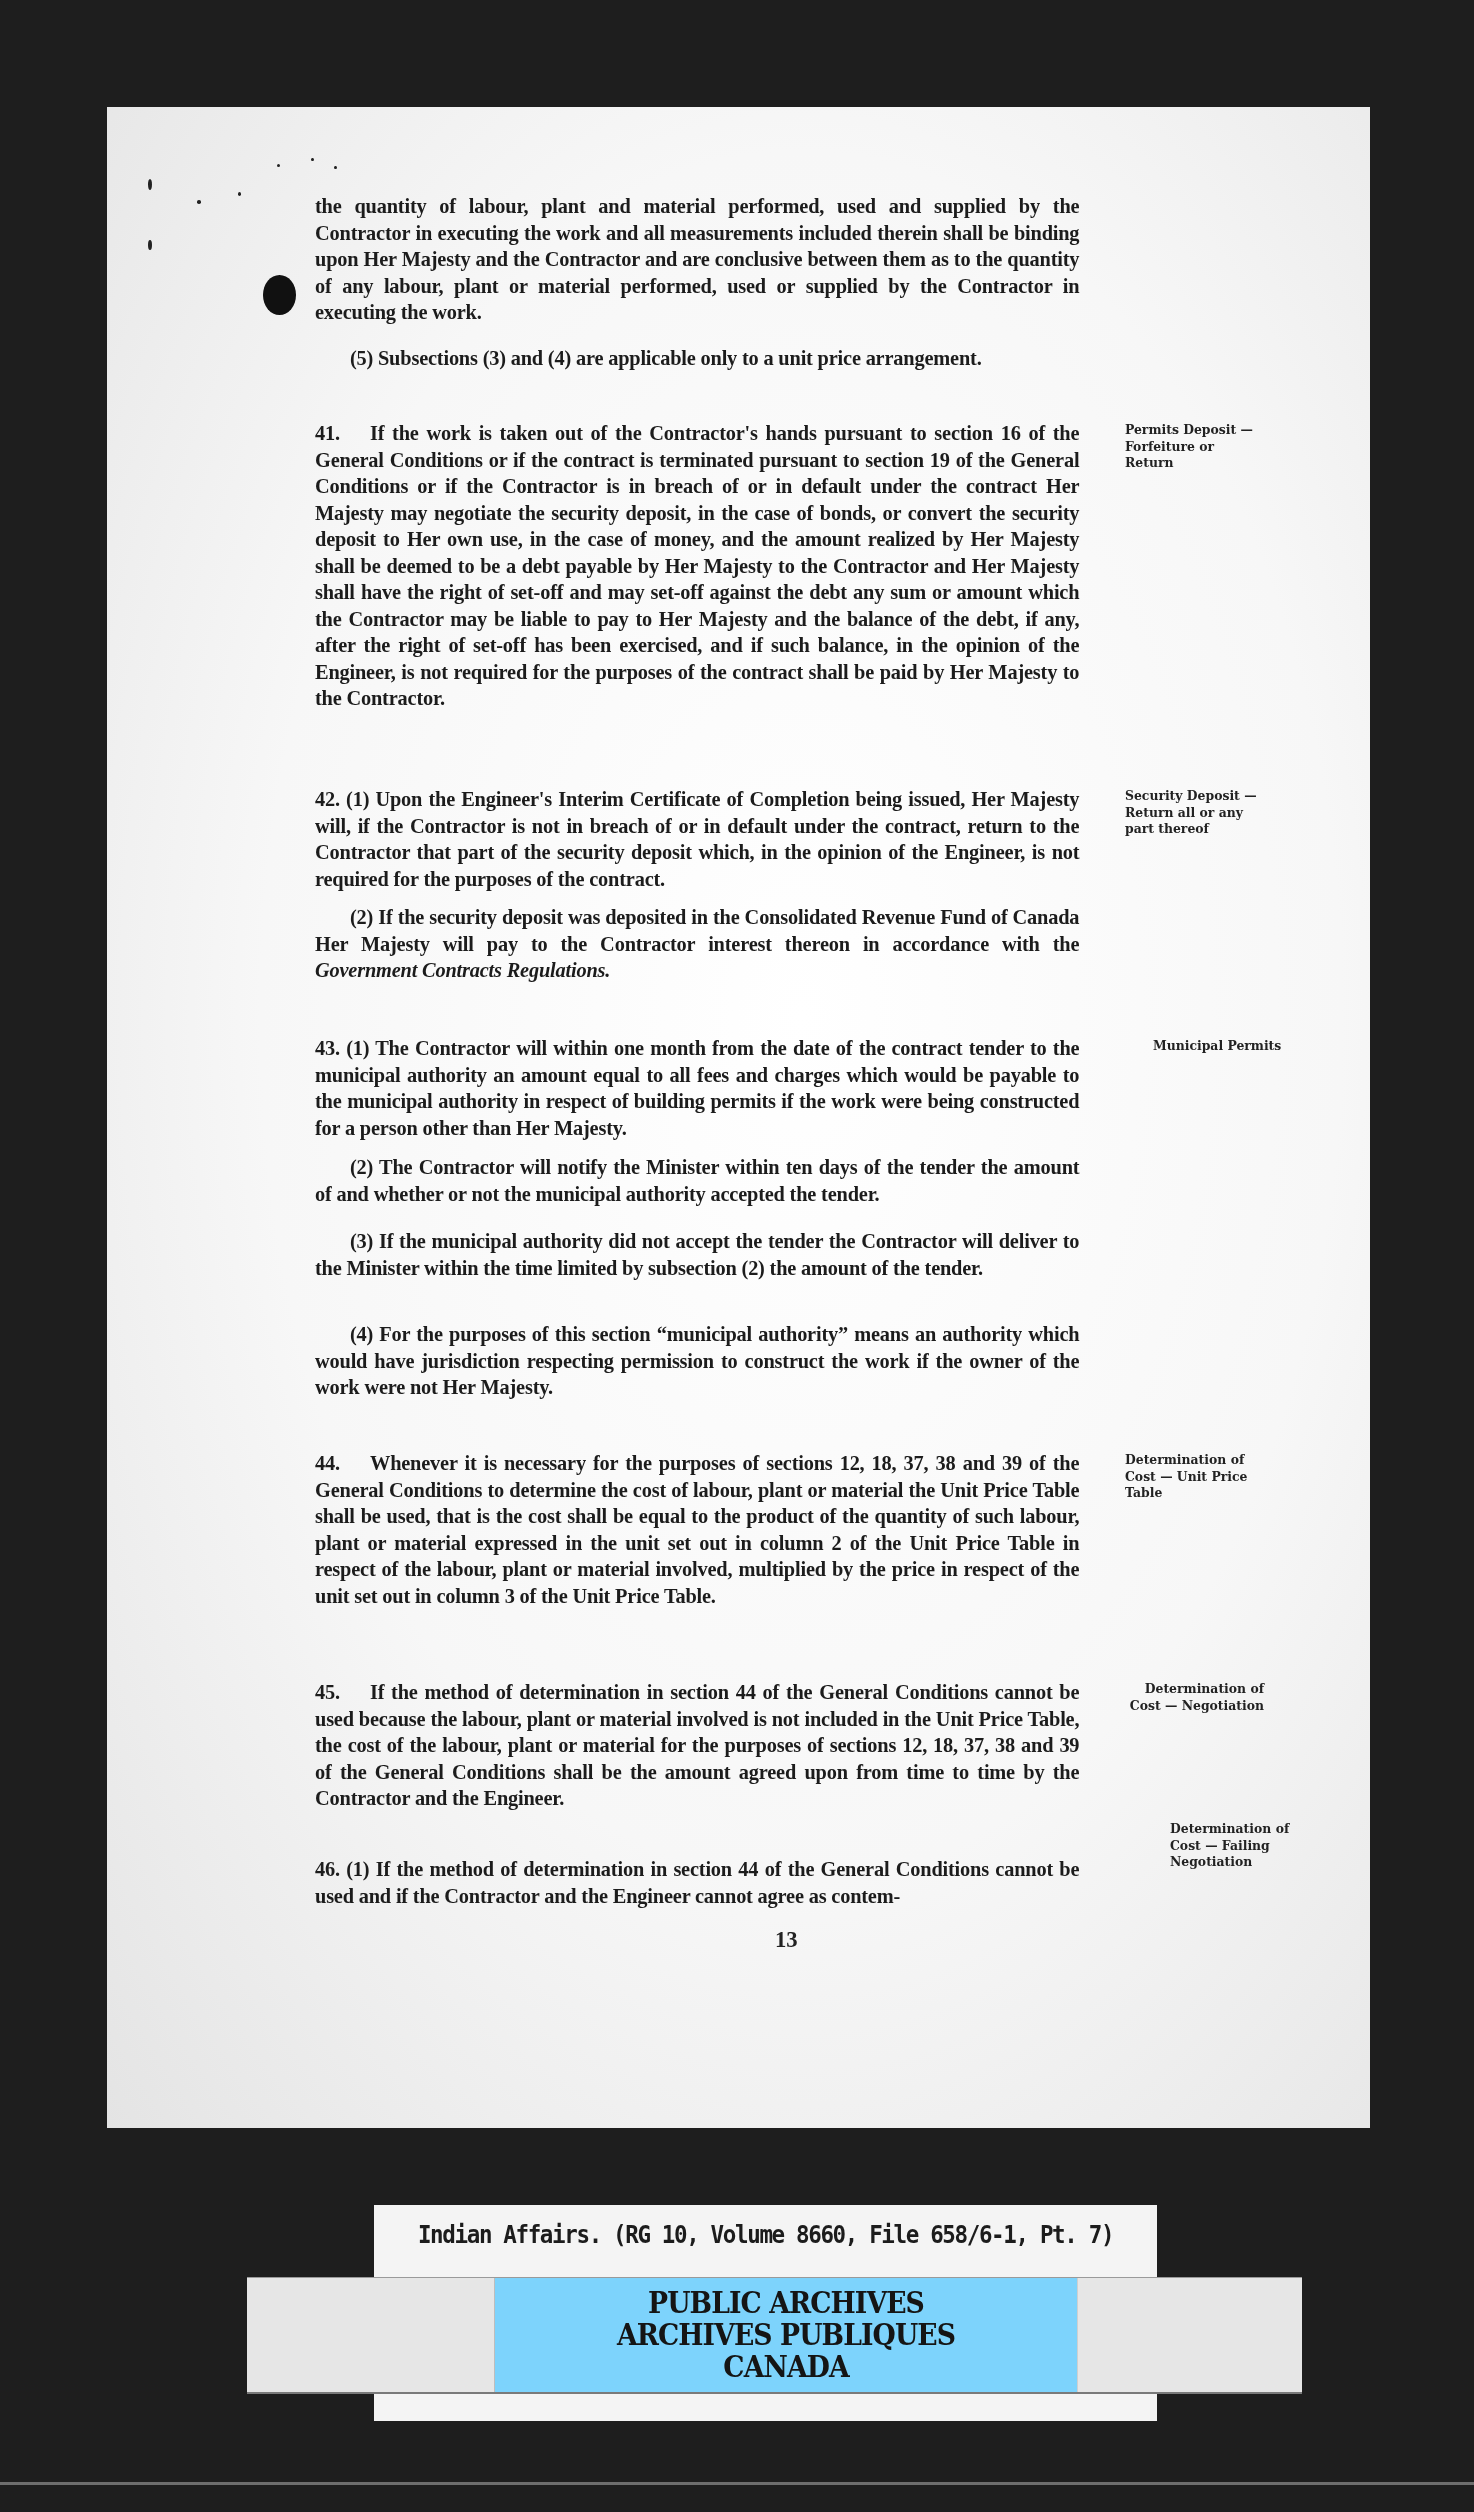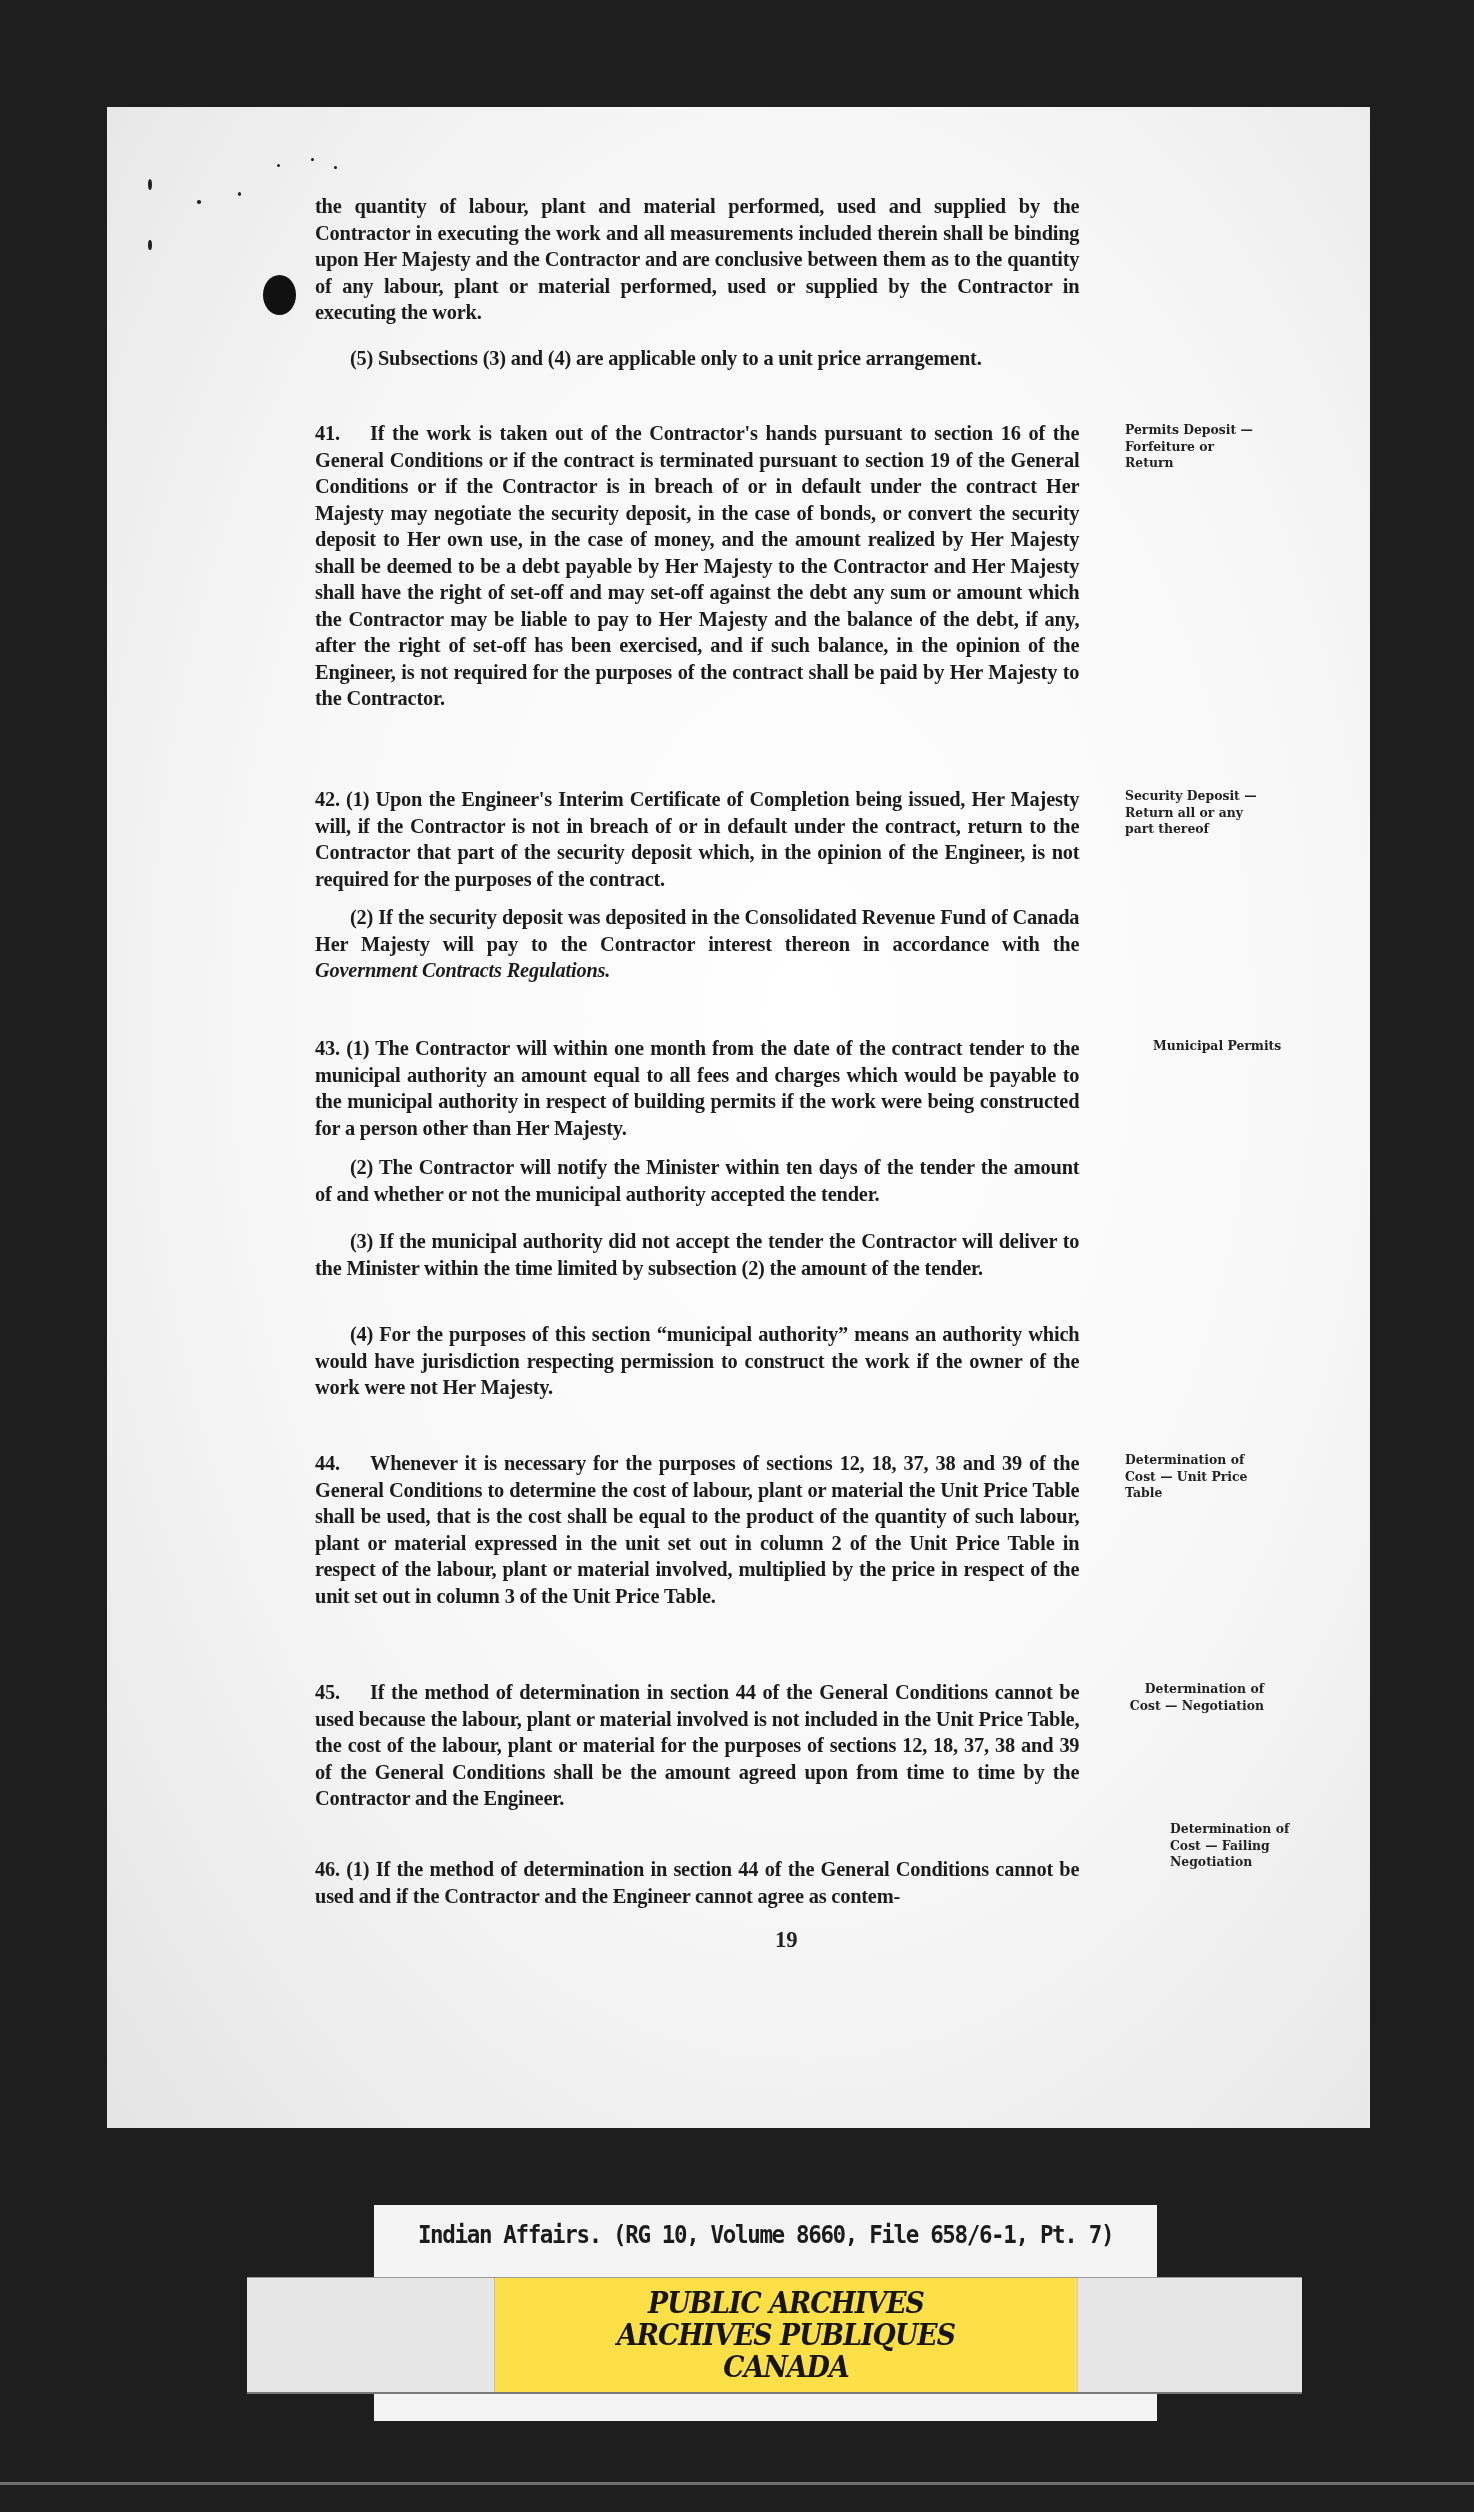--- a/index.html
+++ b/index.html
@@ -41,21 +41,21 @@
     position:absolute; left:0; right:0; top:15.4px; text-align:center;
     font-family:"DejaVu Sans Mono", monospace; font-size:25px; color:#1c1c1c; letter-spacing:-1.5px;
     font-weight:bold; transform:scaleX(0.9);
   }
   .stamp {
     position:absolute; left:247px; top:2277px; width:1055px; height:114px;
     background:#e6e6e6; border-top:1.5px solid #9a9a9a; border-bottom:2.1px solid #7a7a7a;
   }
   .stamp-inner {
     position:absolute; left:247px; top:0; width:582px; height:114px;
-    background:#fde047; border-left:1.5px solid #bdbdbd; border-right:1.5px solid #cfcfcf;font-style:italic;
+    background:#7dd3fc; border-left:1.5px solid #bdbdbd; border-right:1.5px solid #cfcfcf;
   }
   .stamp-line {
     text-align:center; font-family:"DejaVu Serif", serif; font-weight:bold;
     font-size:29px; line-height:32px; color:#151515; letter-spacing:-1px; transform:scaleX(0.92);
   }
   .stamp-lines { position:absolute; left:0; right:0; top:9.3px; }
   .film-edge {
     position:absolute; left:0; right:0; top:2482px; height:3.1px; background:#6e6e6e;
   }
   .ital { font-style:italic; }
@@ -99,21 +99,21 @@
   <div class="note" style="top:1345px;">Determination of Cost — Unit Price Table</div>
 
   <div class="para" style="top:1572px;">
     <span>45.</span><span class="num-gap"></span><span>If the method of determination in section 44 of the General Conditions cannot be used because the labour, plant or material involved is not included in the Unit Price Table, the cost of the labour, plant or material for the purposes of sections 12, 18, 37, 38 and 39 of the General Conditions shall be the amount agreed upon from time to time by the Contractor and the Engineer.</span>
   </div>
   <div class="note" style="top:1574px;text-align:right;">Determination of Cost — Negotiation</div>
 
   <div class="para" style="top:1749px;">46. (1) If the method of determination in section 44 of the General Conditions cannot be used and if the Contractor and the Engineer cannot agree as contem-</div>
   <div class="note" style="top:1714px;margin-left:45px;">Determination of Cost — Failing Negotiation</div>
 
-  <div class="pagenum">19</div>
+  <div class="pagenum">13</div>
 </div>
 
 <div class="label">
   <div class="label-text">Indian Affairs. (RG 10, Volume 8660, File 658/6-1, Pt. 7)</div>
 </div>
 <div class="stamp">
   <div class="stamp-inner">
     <div class="stamp-lines">
       <div class="stamp-line">PUBLIC ARCHIVES</div>
       <div class="stamp-line">ARCHIVES PUBLIQUES</div>

